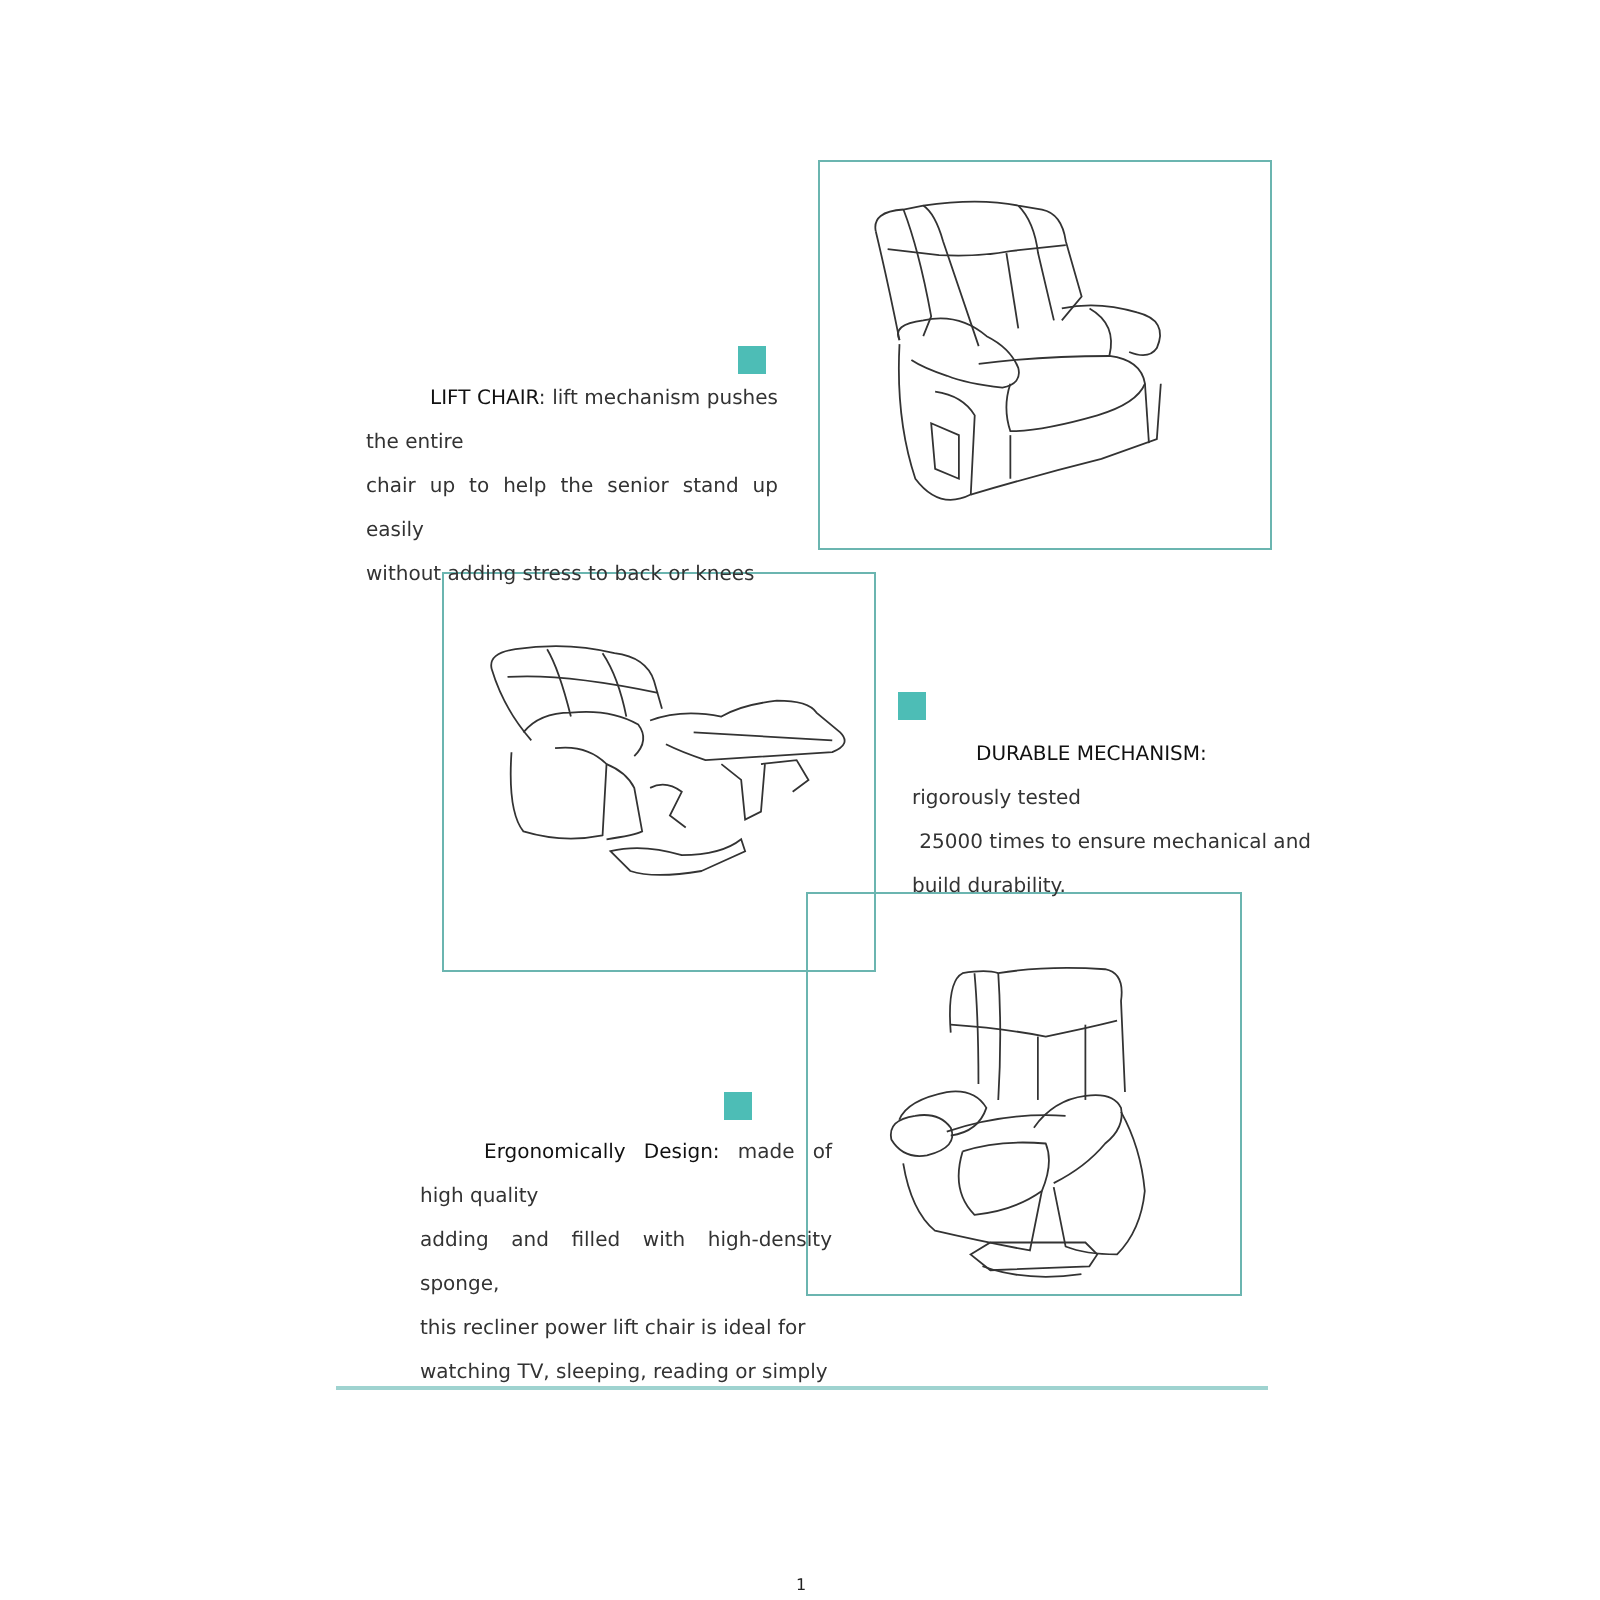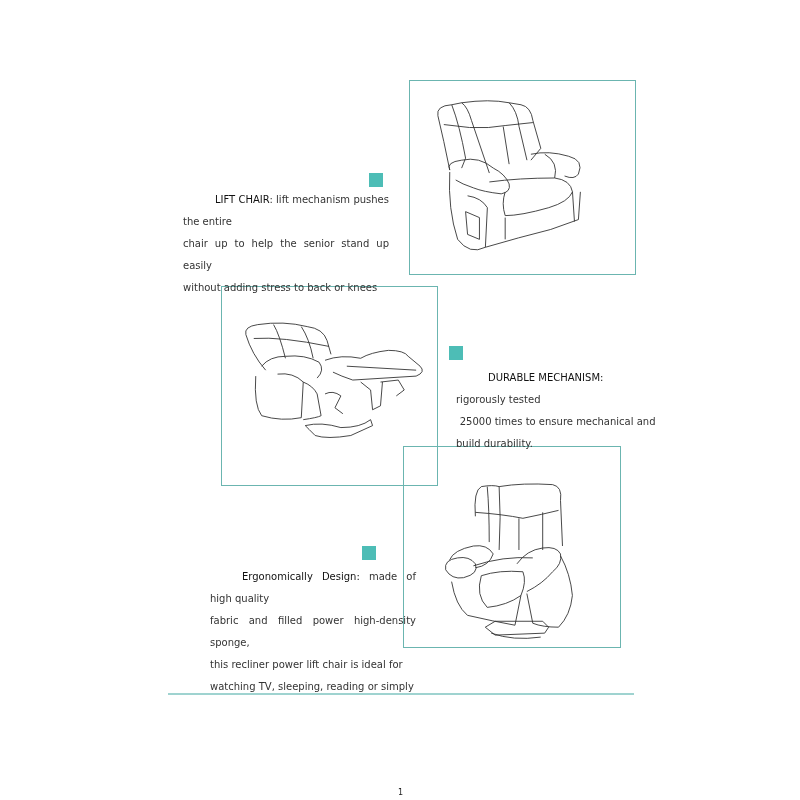--- a/index.html
+++ b/index.html
@@ -87,19 +87,19 @@
 <div class="sq" style="left:449px; top:346px;"></div>
 <div class="para" style="left:456px; top:367px; width:200px;">
   <div><b>DURABLE MECHANISM:</b><span> </span><span>rigorously tested</span></div>
   <div style="white-space:pre;text-align:center;"> 25000 times to ensure mechanical and</div>
   <div>build durability.</div>
 </div>
 
 <div class="sq" style="left:362px; top:546px;"></div>
 <div class="para justify" style="left:172px; top:566px; width:206px;margin-left:38px;">
   <div><b>Ergonomically Design:</b><span> </span><span>made of high quality</span></div>
-  <div>fabric and filled power high-density sponge,</div>
+  <div>adding and filled with high-density sponge,</div>
   <div>this recliner power lift chair is ideal for</div>
   <div>watching TV, sleeping, reading or simply</div>
 </div>
 
 <div class="rule"></div>
 <div class="pnum">1</div>
 
 </body></html>

